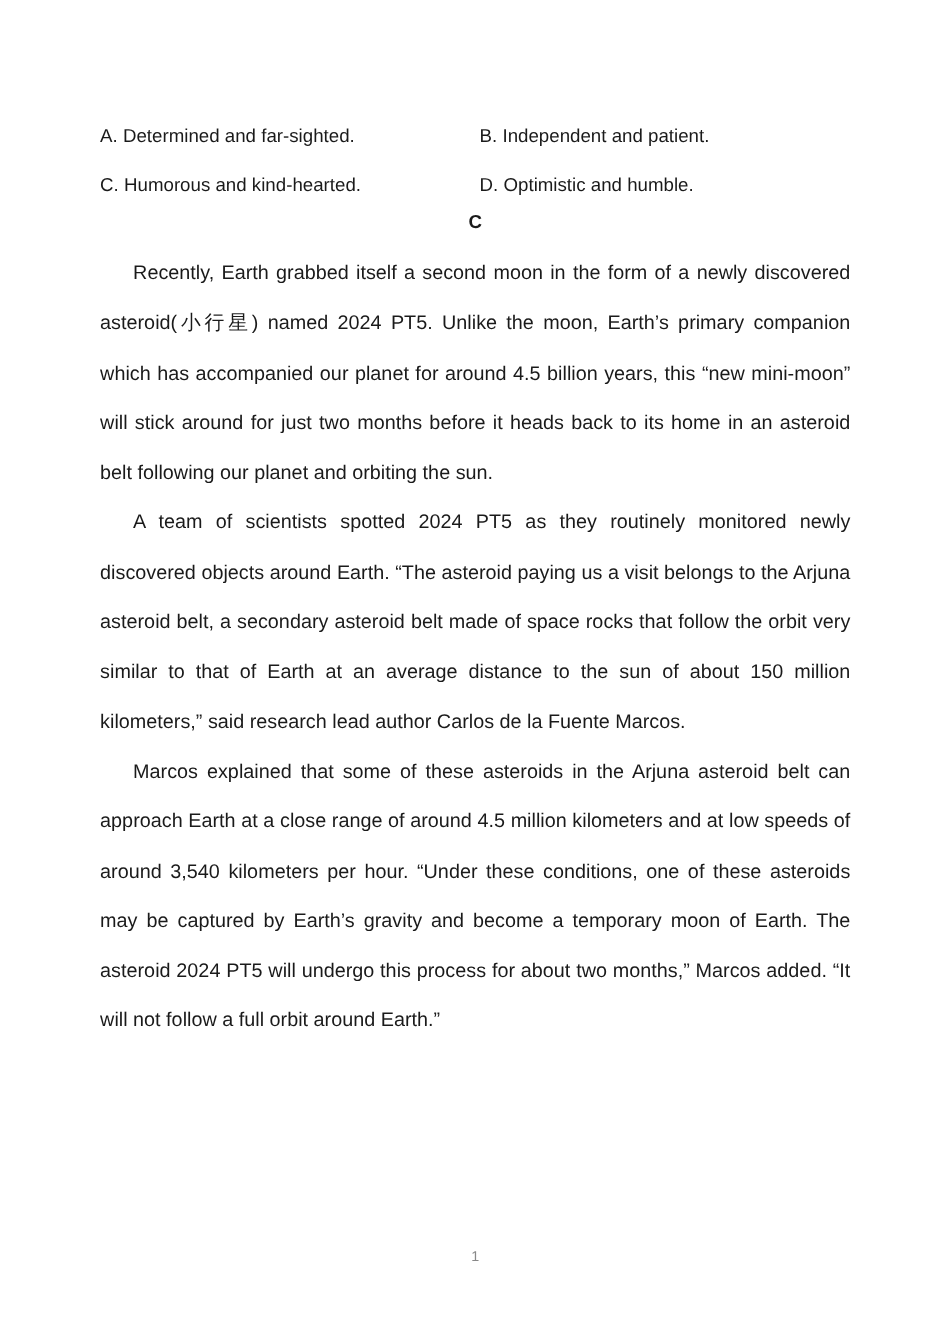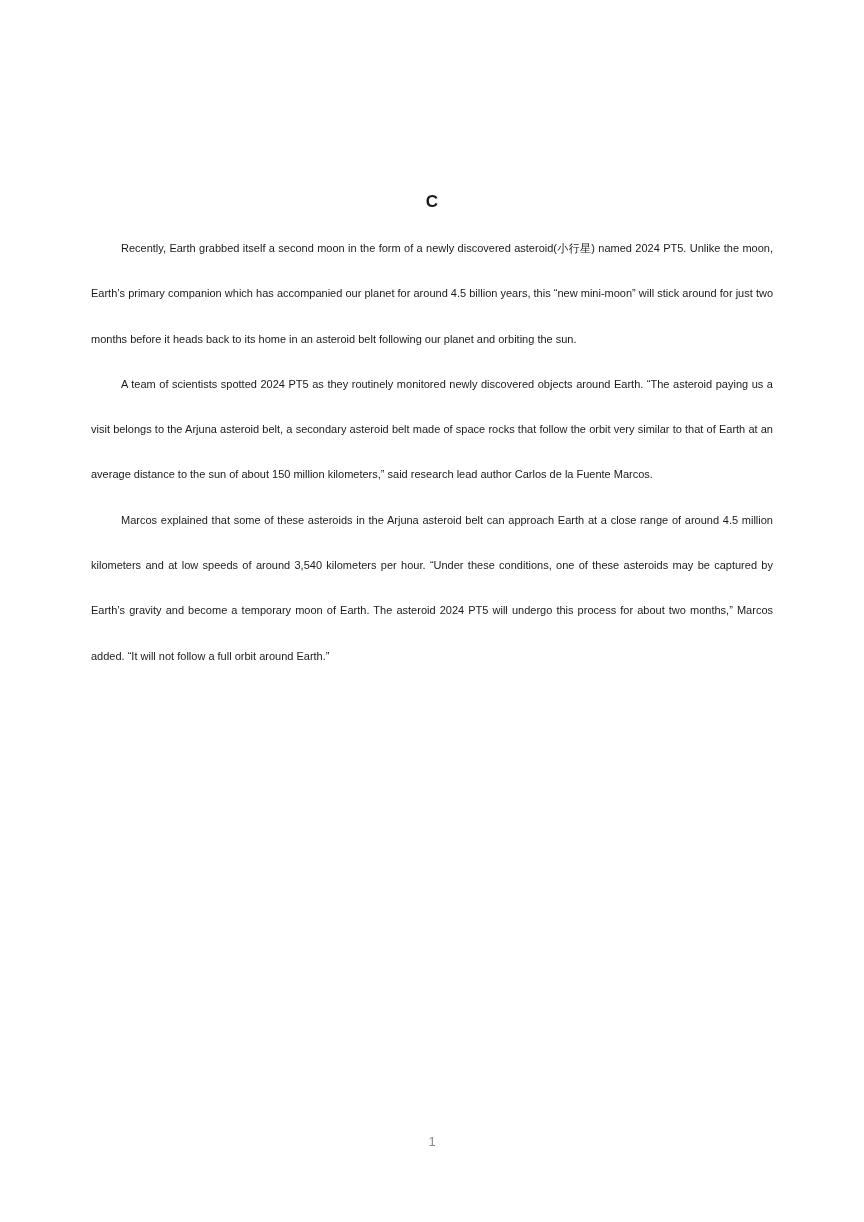--- a/index.html
+++ b/index.html
@@ -5,29 +5,39 @@
   html, body { margin: 0; padding: 0; background: #ffffff; }
   body { width: 864px; height: 1222px; position: relative; overflow: hidden;
          font-family: "Liberation Sans", "DejaVu Sans", sans-serif; color: #1a1a1a; }
   .page { position: absolute; left: 0; top: 0; width: 864px; height: 1222px; }
   .options { position: absolute; left: 91px; top: 101px; width: 690px; }
   .opt-row { display: flex; height: 45px; align-items: center; font-size: 17px; }
   .opt { width: 353px; }
   .section-label { position: absolute; left: 0; width: 864px; top: 192px; text-align: center;
                    font-size: 17px; font-weight: bold; }
   .article { position: absolute; left: 91px; top: 226px; width: 682px; }
-  .para { margin: 0; font-size: 11px; line-height: 45.3px; text-align: justify;
+  .para { margin: 0; font-size: 18px; line-height: 45.3px; text-align: justify;
           text-indent: 30px; }
   .page-number { position: absolute; left: 0; width: 864px; top: 1134px; text-align: center;
                  font-size: 13px; color: #888; }
 </style>
 </head>
 <body>
 
 <div class="page">
+  <div class="options">
+    <div class="opt-row">
+      <div class="opt">A. Determined and far-sighted.</div>
+      <div class="opt">B. Independent and patient.</div>
+    </div>
+    <div class="opt-row">
+      <div class="opt">C. Humorous and kind-hearted.</div>
+      <div class="opt">D. Optimistic and humble.</div>
+    </div>
+  </div>
 
   <div class="section-label">C</div>
 
   <div class="article">
     <p class="para">Recently, Earth grabbed itself a second moon in the form of a newly discovered asteroid(小行星) named 2024 PT5. Unlike the moon, Earth’s primary companion which has accompanied our planet for around 4.5 billion years, this “new mini-moon” will stick around for just two months before it heads back to its home in an asteroid belt following our planet and orbiting the sun.</p>
     <p class="para">A team of scientists spotted 2024 PT5 as they routinely monitored newly discovered objects around Earth. “The asteroid paying us a visit belongs to the Arjuna asteroid belt, a secondary asteroid belt made of space rocks that follow the orbit very similar to that of Earth at an average distance to the sun of about 150 million kilometers,” said research lead author Carlos de la Fuente Marcos.</p>
     <p class="para">Marcos explained that some of these asteroids in the Arjuna asteroid belt can approach Earth at a close range of around 4.5 million kilometers and at low speeds of around 3,540 kilometers per hour. “Under these conditions, one of these asteroids may be captured by Earth’s gravity and become a temporary moon of Earth. The asteroid 2024 PT5 will undergo this process for about two months,” Marcos added. “It will not follow a full orbit around Earth.”</p>
   </div>
 
   <div class="page-number">1</div>

